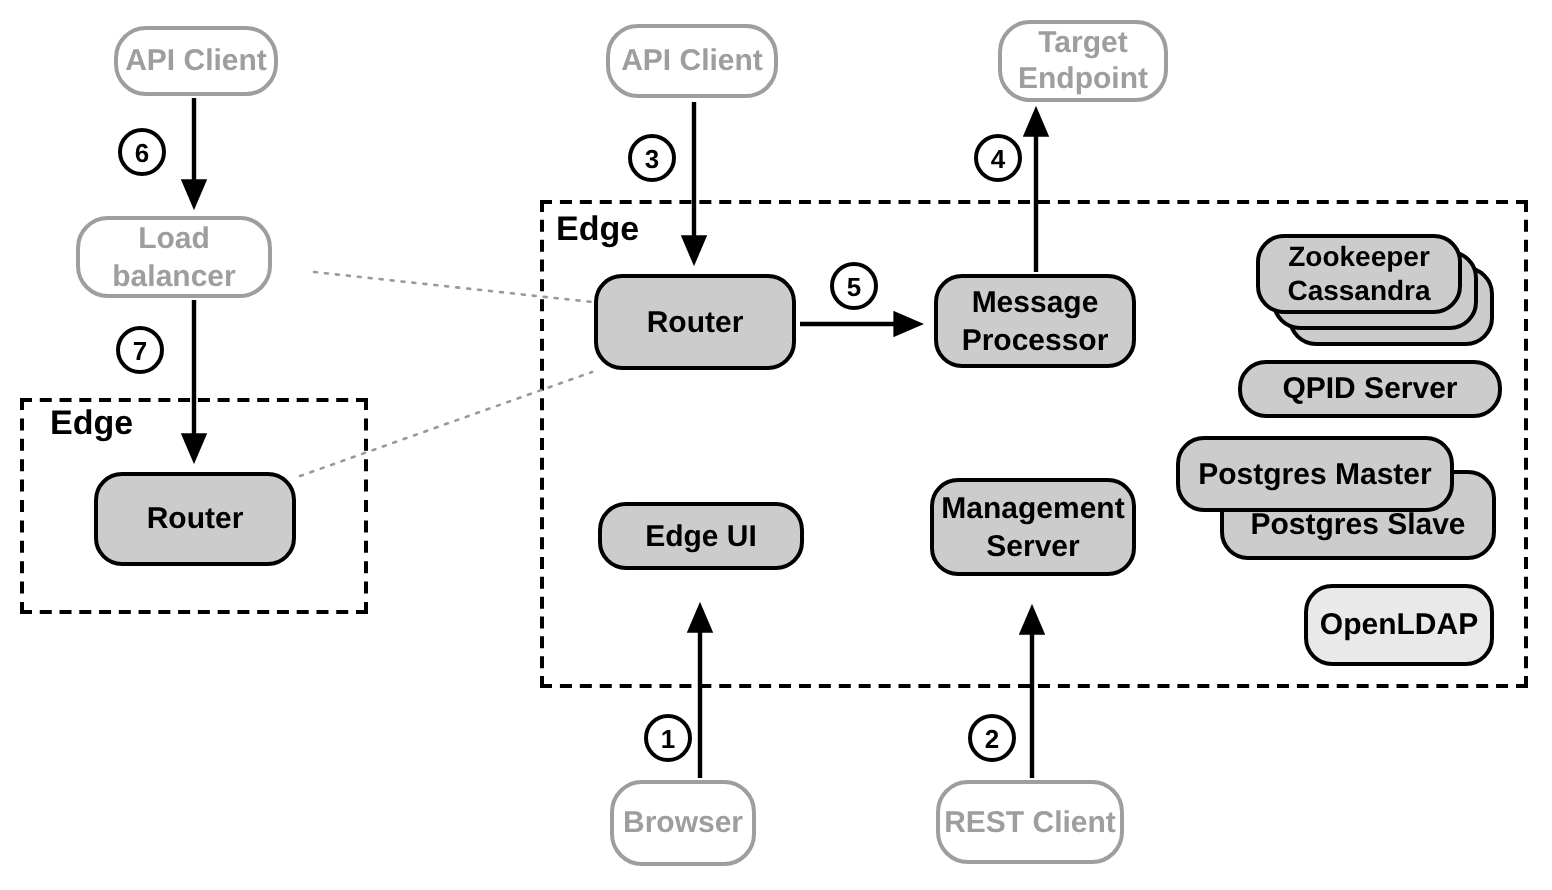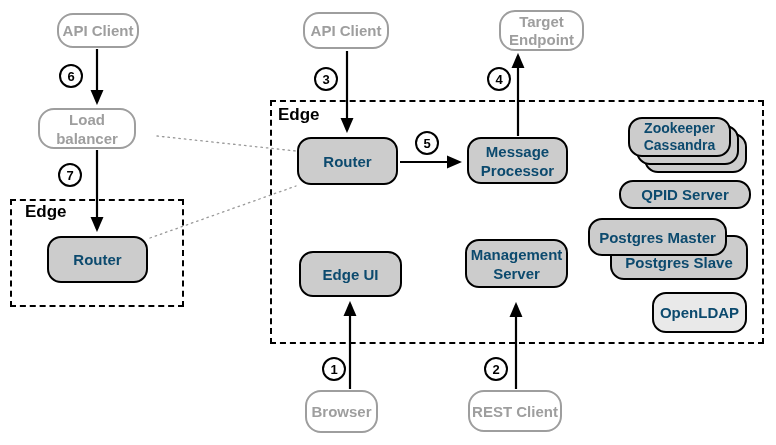--- a/index.html
+++ b/index.html
@@ -12,21 +12,21 @@
   }
   .group-label{
     position:absolute;font-weight:bold;font-size:17px;color:#000000;white-space:nowrap;
   }
   .node{
     position:absolute;box-sizing:border-box;
     background:var(--node-fill,#ccc);
     border:2.5px solid var(--node-border,#000);
     border-radius:14px;
     display:flex;align-items:center;justify-content:center;
-    font-weight:bold;font-size:15px;line-height:19px;color:#0c4a6e;
+    font-weight:bold;font-size:15px;line-height:19px;color:#000000;
     text-align:center;z-index:3;
   }
   .node.client{
     background:#fff;
     border:2px solid var(--client-border,#999);
     color:var(--client-text,#999);
     border-radius:16px;
   }
   .node.light{background:var(--openldap-fill,#e9e9e9);}
   .node.stack-back{z-index:1;}
@@ -75,21 +75,21 @@
   <div class="node client" style="left:57px;top:13px;width:82px;height:35px;">API Client</div>
   <div class="node client" style="left:38px;top:108px;width:98px;height:41px;">Load balancer</div>
   <div class="node client" style="left:303px;top:12px;width:86px;height:37px;">API Client</div>
   <div class="node client" style="left:475px;top:10px;width:85px;height:41px;line-height:18px;margin-left:24px;">Target Endpoint</div>
   <div class="node client" style="left:305px;top:390px;width:73px;height:43px;">Browser</div>
   <div class="node client" style="left:468px;top:390px;width:94px;height:42px;">REST Client</div>
 
   <div class="node" style="left:47px;top:236px;width:101px;height:47px;">Router</div>
   <div class="node" style="left:297px;top:137px;width:101px;height:48px;">Router</div>
   <div class="node" style="left:467px;top:137px;width:101px;height:47px;">Message Processor</div>
-  <div class="node" style="left:299px;top:251px;width:103px;height:46px;">Edge UI</div>
+  <div class="node" style="left:299px;top:251px;width:103px;height:34px;">Edge UI</div>
   <div class="node" style="left:465px;top:239px;width:103px;height:49px;">Management Server</div>
 
   <div class="node stack-back" style="left:644px;top:133px;width:103px;height:40px;"></div>
   <div class="node stack-mid" style="left:636px;top:125px;width:103px;height:40px;"></div>
   <div class="node small-text" style="left:628px;top:117px;width:103px;height:40px;flex-direction:column;">
     <span>Zookeeper</span>
     <span>Cassandra</span>
   </div>
 
   <div class="node" style="left:619px;top:180px;width:132px;height:29px;border-radius:14px;">QPID Server</div>

